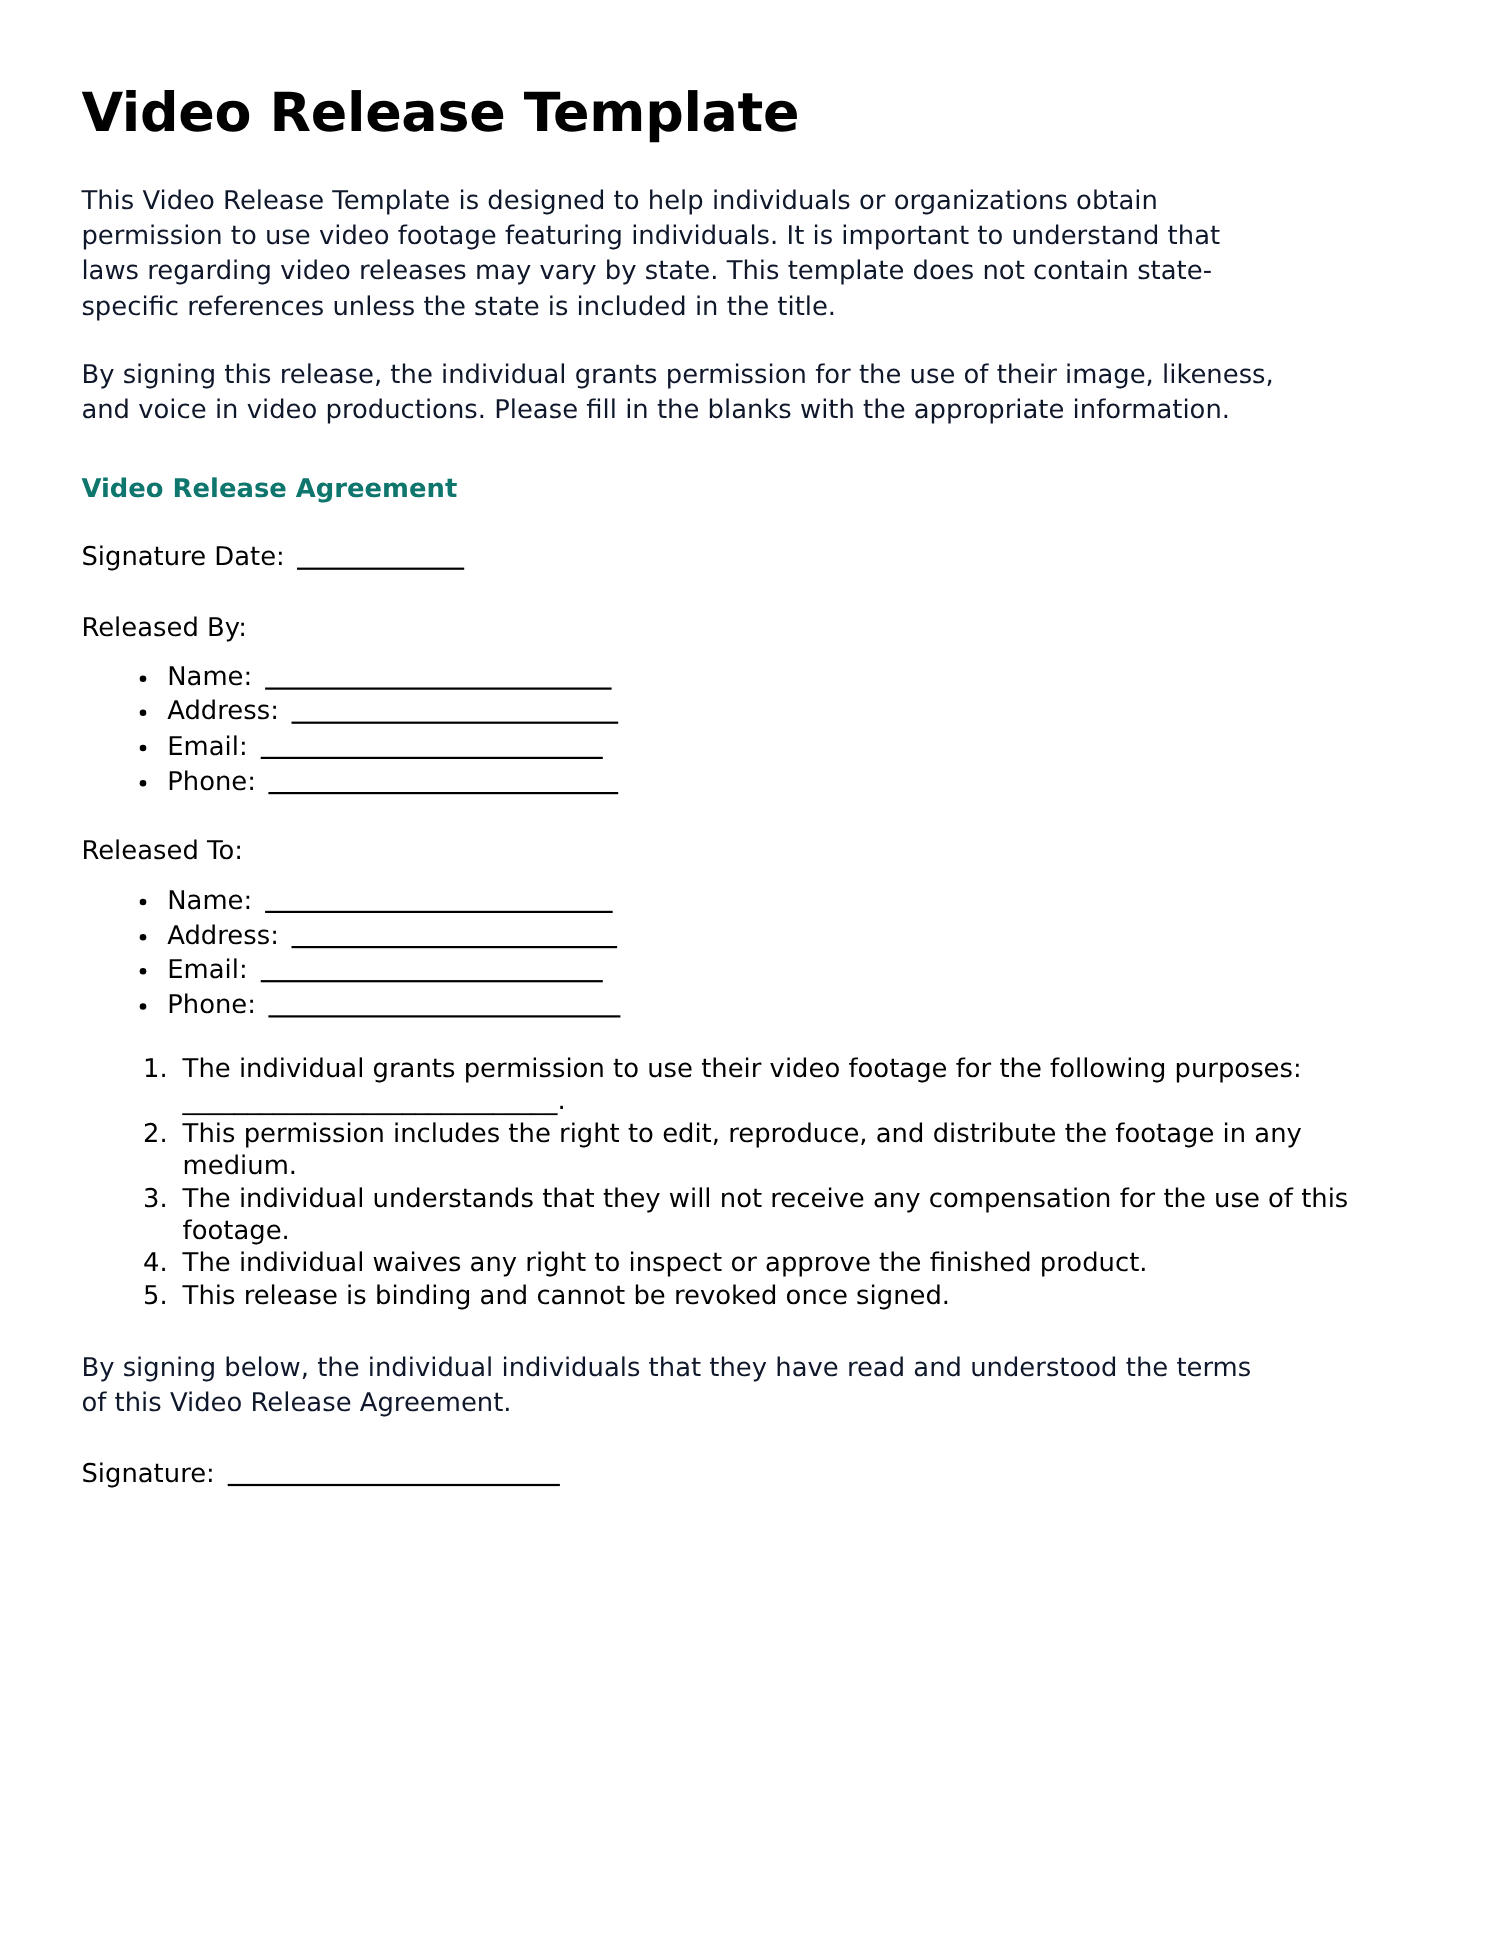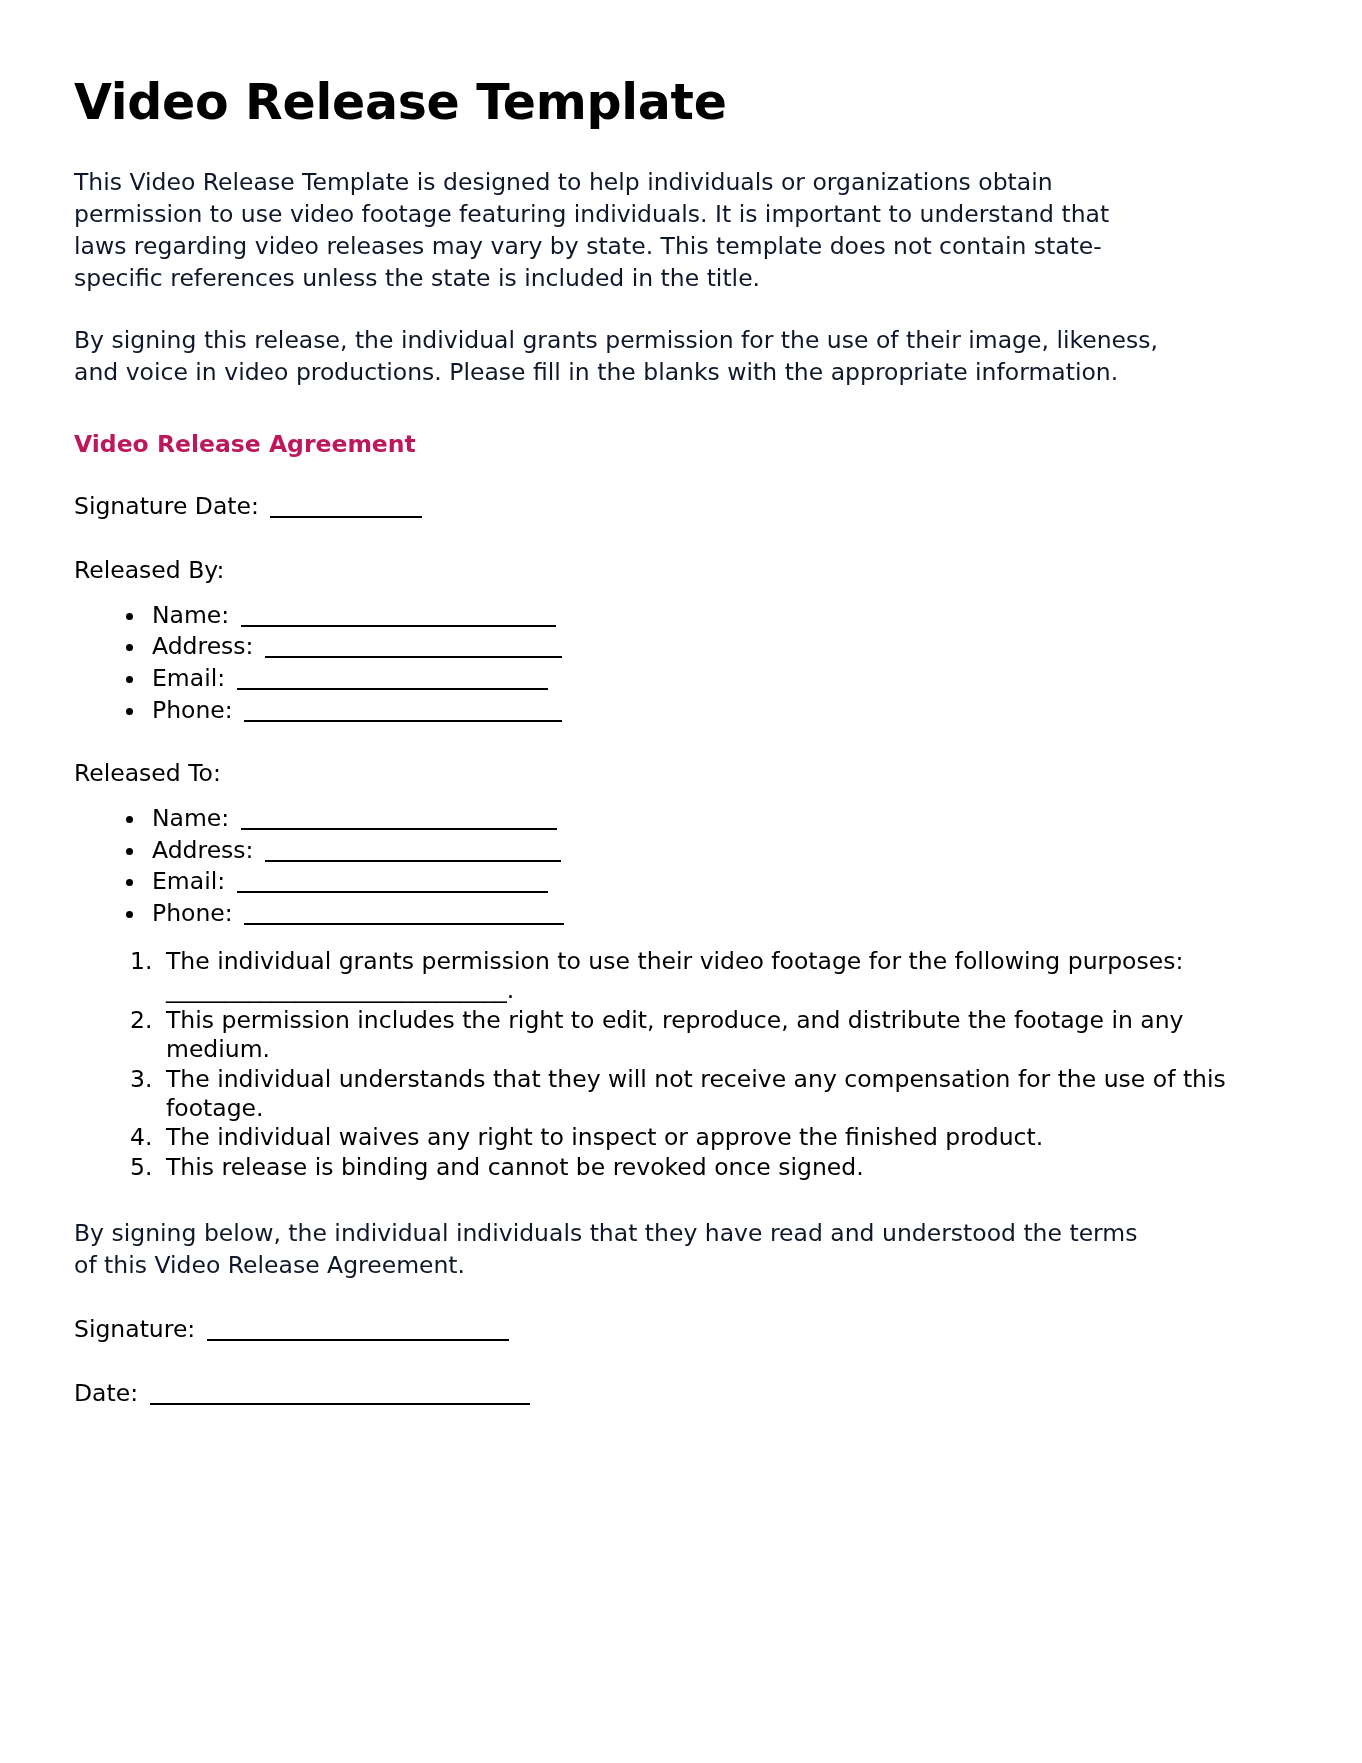--- a/index.html
+++ b/index.html
@@ -41,42 +41,42 @@
     color: #0f172a;
     max-width: 1090px;
   }
   p.para.tight { margin-top: 30px; }
 
   h2.section-heading {
     font-size: 23.5px;
     font-weight: bold;
     margin: 40px 0 0 0;
     line-height: 1.3;
-    color: #be185d;
+    color: #0f766e;
   }
   p.line {
     font-size: 23.5px;
     line-height: 1.35;
     margin: 32px 0 0 0;
   }
   .blank {
     display: inline-block;
     border-bottom: 2.3px solid #000;
     vertical-align: -4px;
     height: 0;
     margin-left: 4px;
   }
   ul.bullets, ol.terms {
     margin: 14px 0 0 0;
     padding: 0 0 0 72px;
     font-size: 23.5px;
     line-height: 1.27;
   }
   ul.bullets { list-style: disc; }
-  ol.terms  { list-style: decimal; padding-left: 86px; margin-top: 18px; }
+  ol.terms  { list-style: decimal; padding-left: 86px; margin-top: 28px; }
   ul.bullets li, ol.terms li {
     margin: 0 0 2px 0;
     padding-left: 6px;
   }
   ol.terms li { margin-bottom: 1px; line-height: 1.23; }
   ul.bullets li::marker { font-size: 22px; }
 
   .footer-watermark {
     position: absolute;
     right: 86px;
@@ -157,19 +157,15 @@
     <li>This release is binding and cannot be revoked once signed.</li>
   </ol>
 
   <p class="para">By signing below, the individual individuals that they have read and understood the terms of this Video Release Agreement.</p>
 
   <p class="line">
     <span>Signature:</span>
     <span class="blank" style="width:302px"></span>
   </p>
 
-  <p class="line">
-    <span>Date:</span>
-    <span class="blank" style="width:380px"></span>
-  </p>
 
 
 </div>
 
 </body></html>

